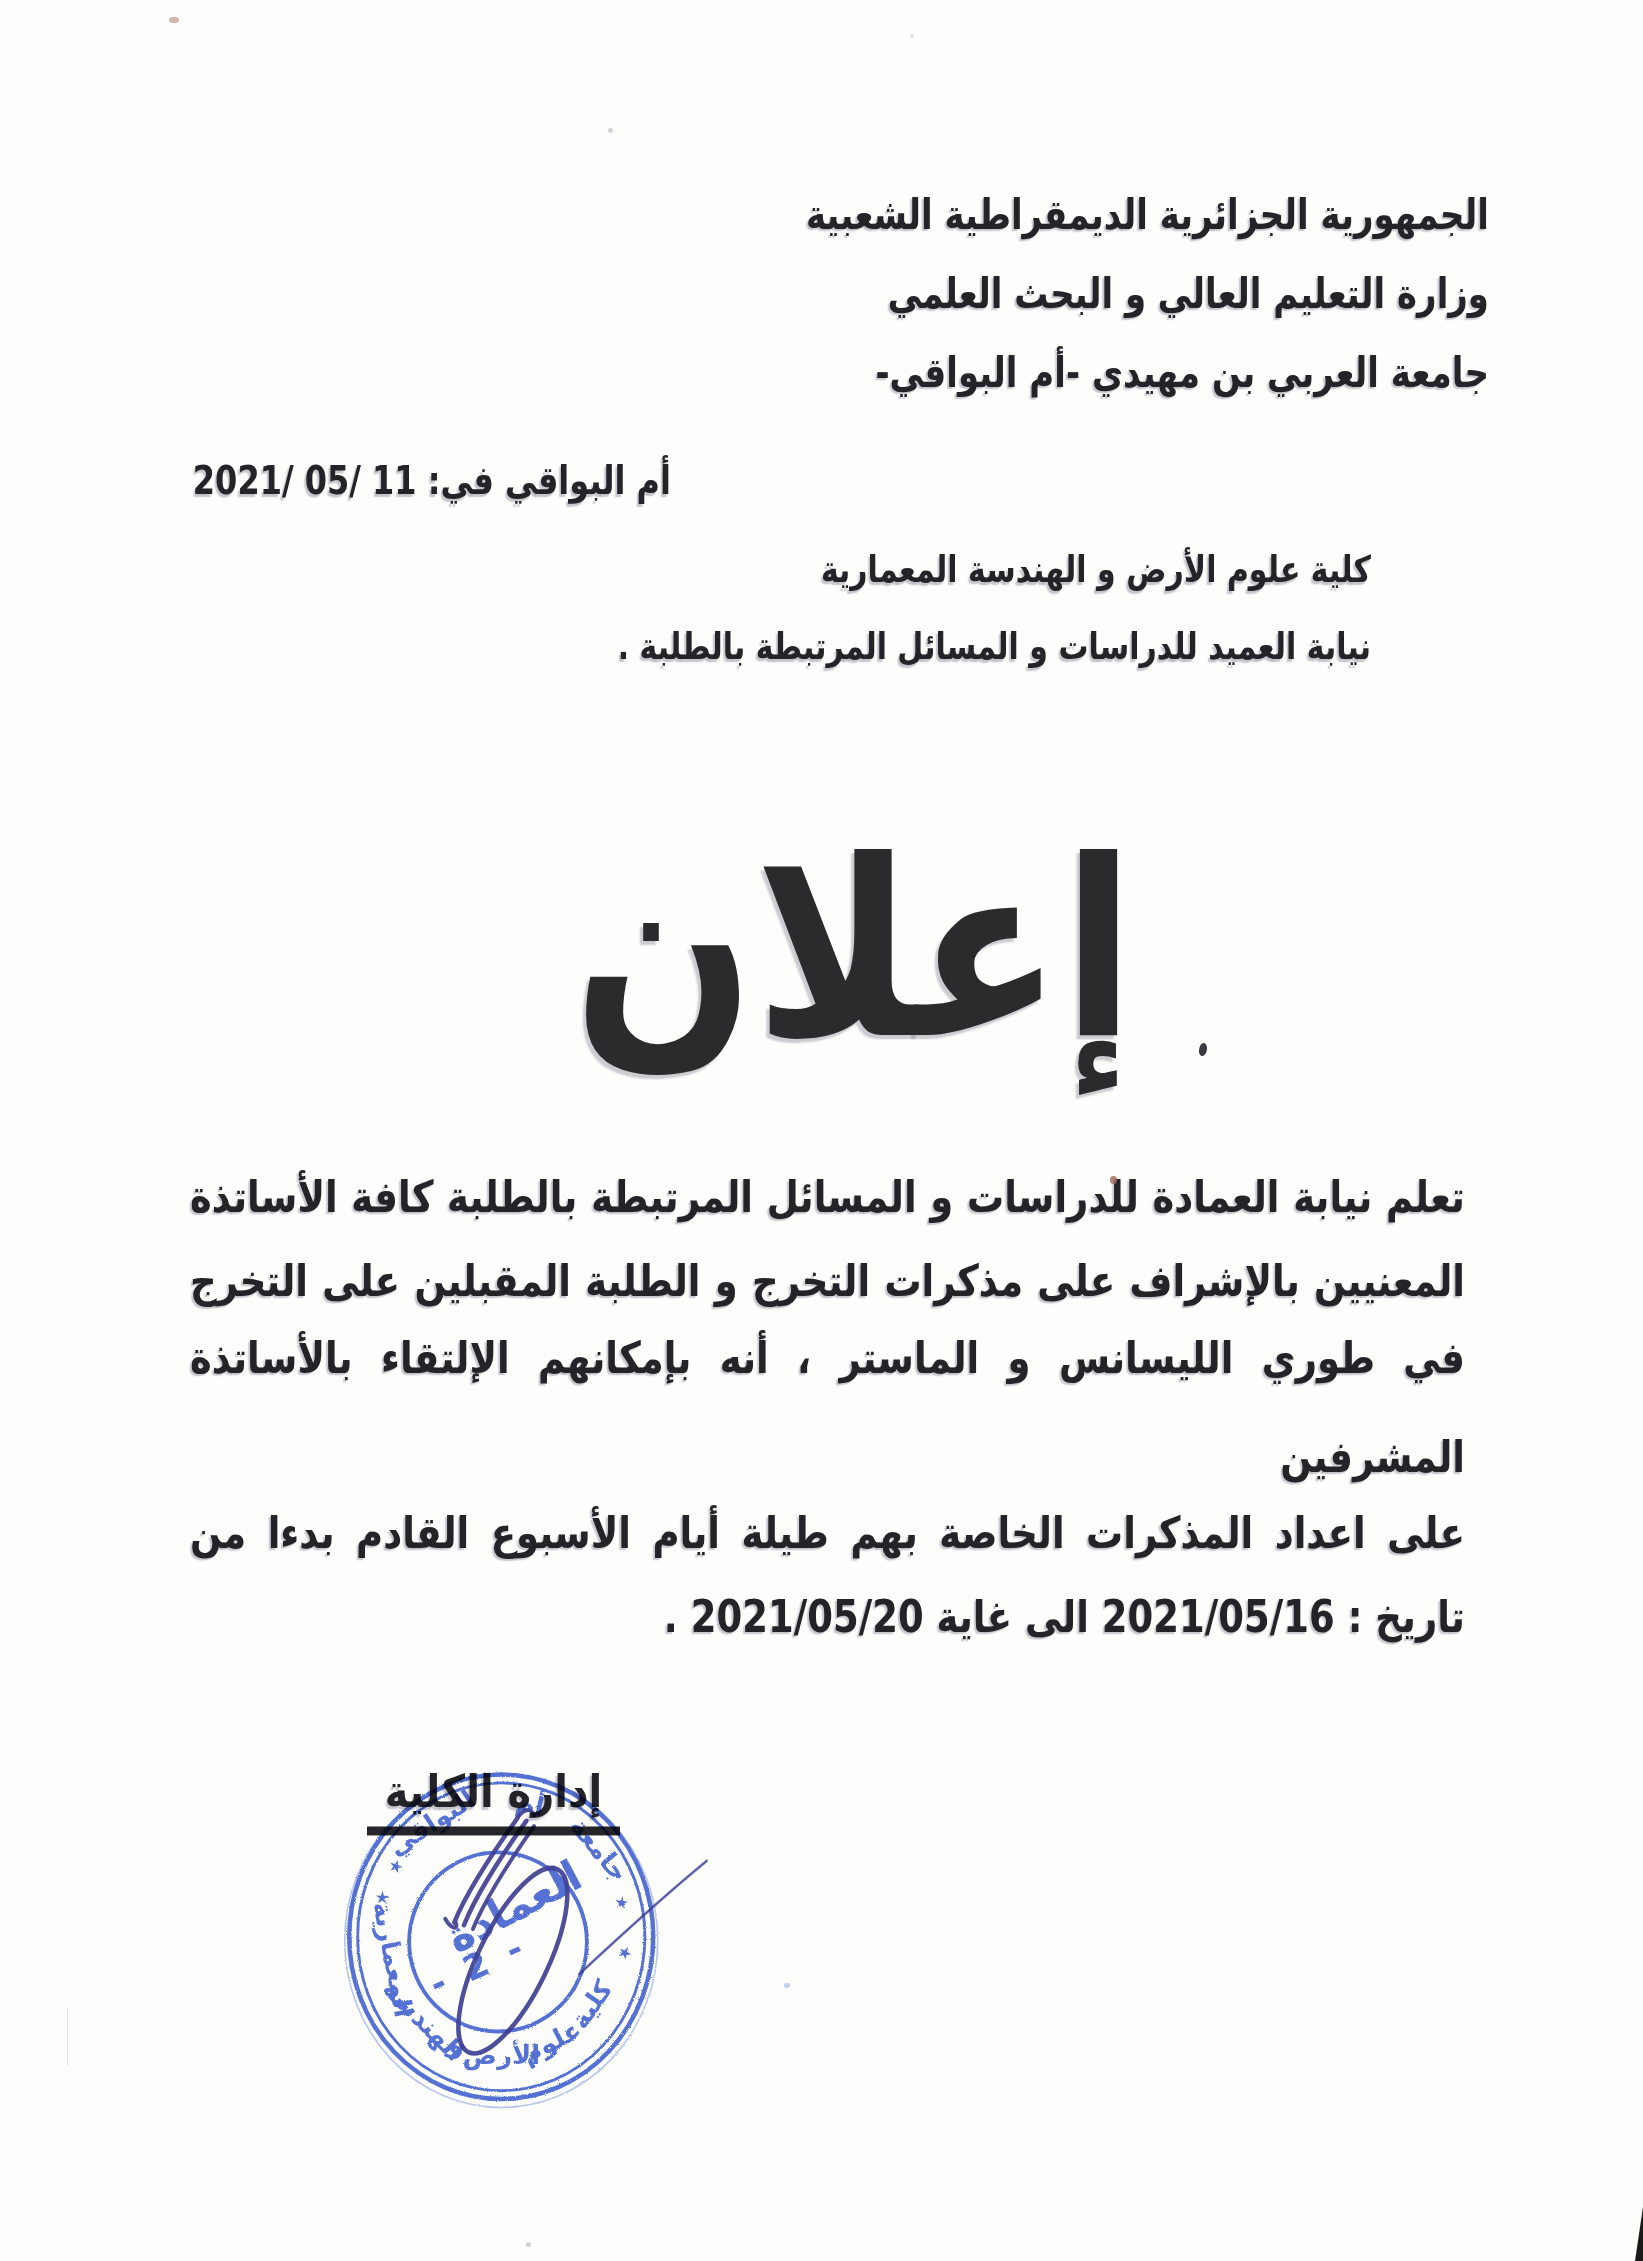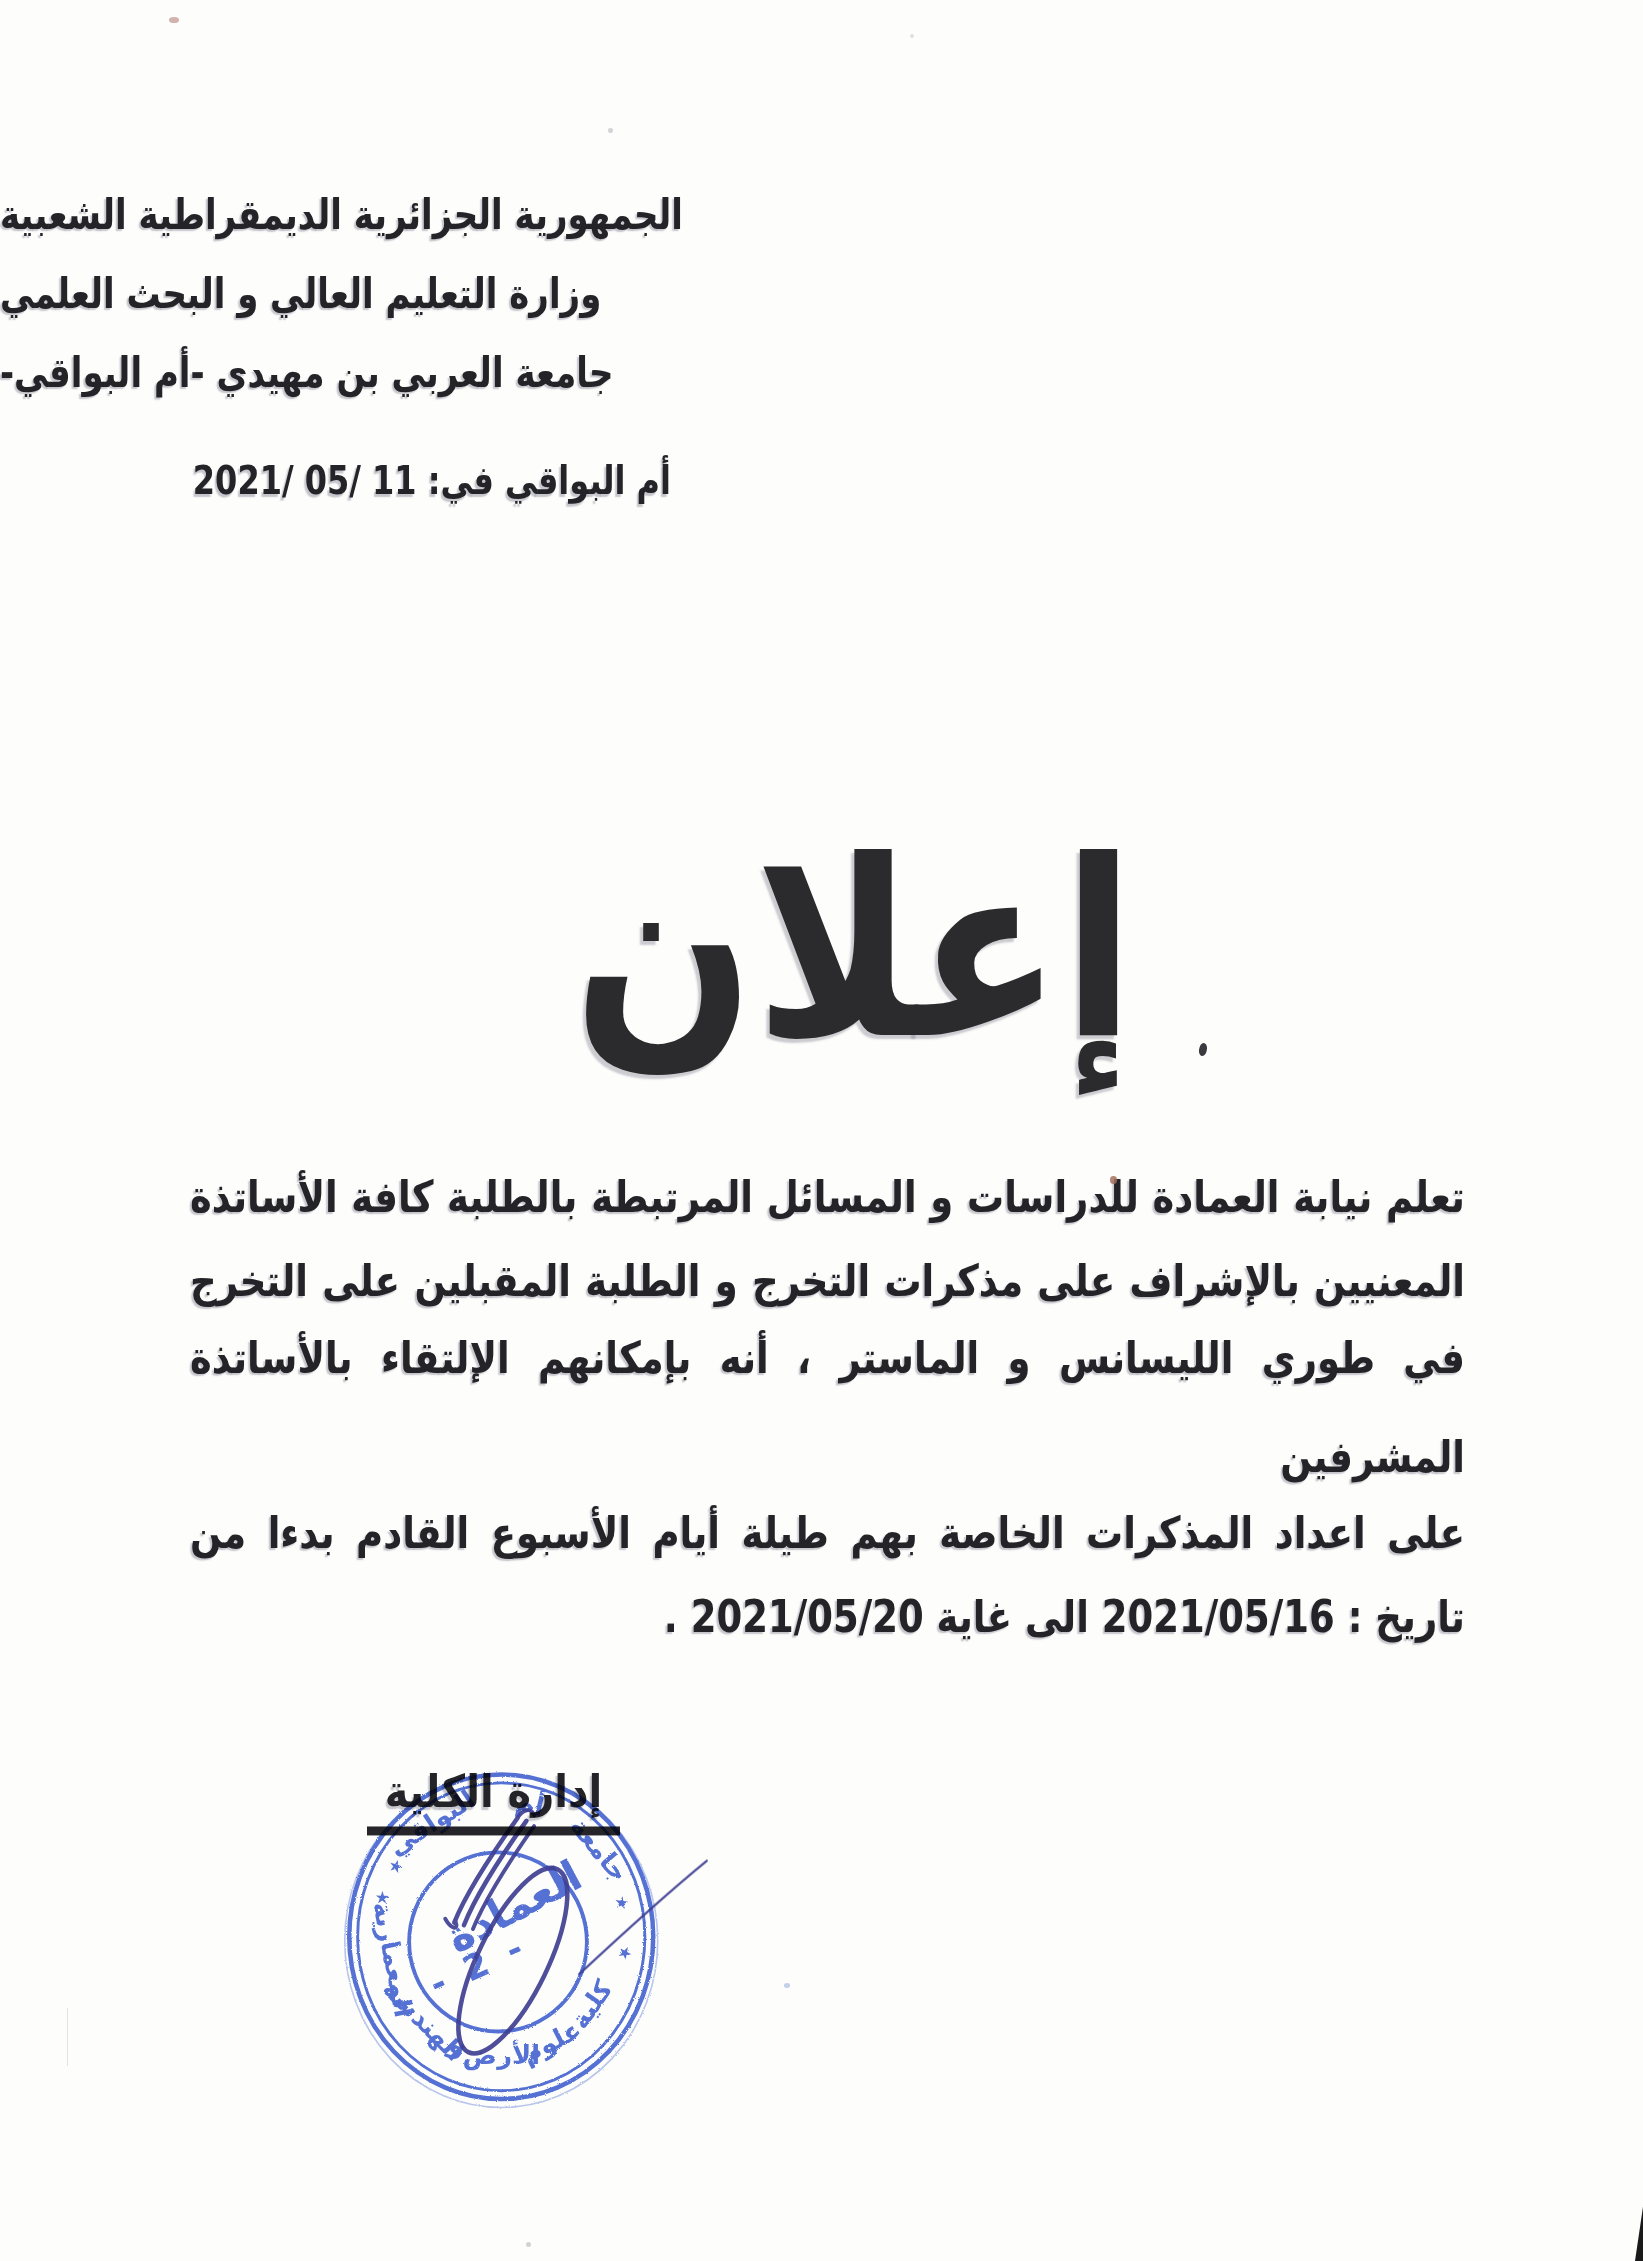--- a/index.html
+++ b/index.html
@@ -15,21 +15,21 @@
   
   .ink{
     font-weight:700;
     color:#232328;
     text-shadow:-1.9px 1.9px 1.3px rgba(105,105,128,.38);
   }
   .tall{transform:scaleY(1.22);transform-origin:center;}
   
   .letterhead{
     position:absolute;left:0;right:155px;top:175px;
-    text-align:left;direction:rtl;
+    text-align:right;direction:rtl;
   }
   .letterhead .h-line{
     font-size:34px;line-height:79px;
   }
   
   .date-line{
     position:absolute;top:462px;right:973px;
     direction:rtl;font-size:32px;white-space:nowrap;
   }
   
@@ -106,20 +106,24 @@
     <div class="h-line ink tall">الجمهورية الجزائرية الديمقراطية الشعبية</div>
     <div class="h-line ink tall">وزارة التعليم العالي و البحث العلمي</div>
     <div class="h-line ink tall">جامعة العربي بن مهيدي -أم البواقي-</div>
   </header>
 
   <div class="date-line ink tall">
     <span>أم البواقي في:</span>
     <span dir="ltr">2021/ 05/ 11</span>
   </div>
 
+  <div class="faculty">
+    <div class="f-line ink tall">كلية علوم الأرض و الهندسة المعمارية</div>
+    <div class="f-line ink tall">نيابة العميد للدراسات و المسائل المرتبطة بالطلبة .</div>
+  </div>
 
   <div class="big-title">إعلان</div>
 
   <div class="body-block">
     <div class="body-line">تعلم نيابة العمادة للدراسات و المسائل المرتبطة بالطلبة كافة الأساتذة</div>
     <div class="body-line">المعنيين بالإشراف على مذكرات التخرج و الطلبة المقبلين على التخرج</div>
     <div class="body-line">في طوري الليسانس و الماستر ، أنه بإمكانهم الإلتقاء بالأساتذة المشرفين</div>
     <div class="body-line">على اعداد المذكرات الخاصة بهم طيلة أيام الأسبوع القادم بدءا من</div>
     <div class="body-line last">تاريخ : 2021/05/16 الى غاية 2021/05/20 .</div>
   </div>

